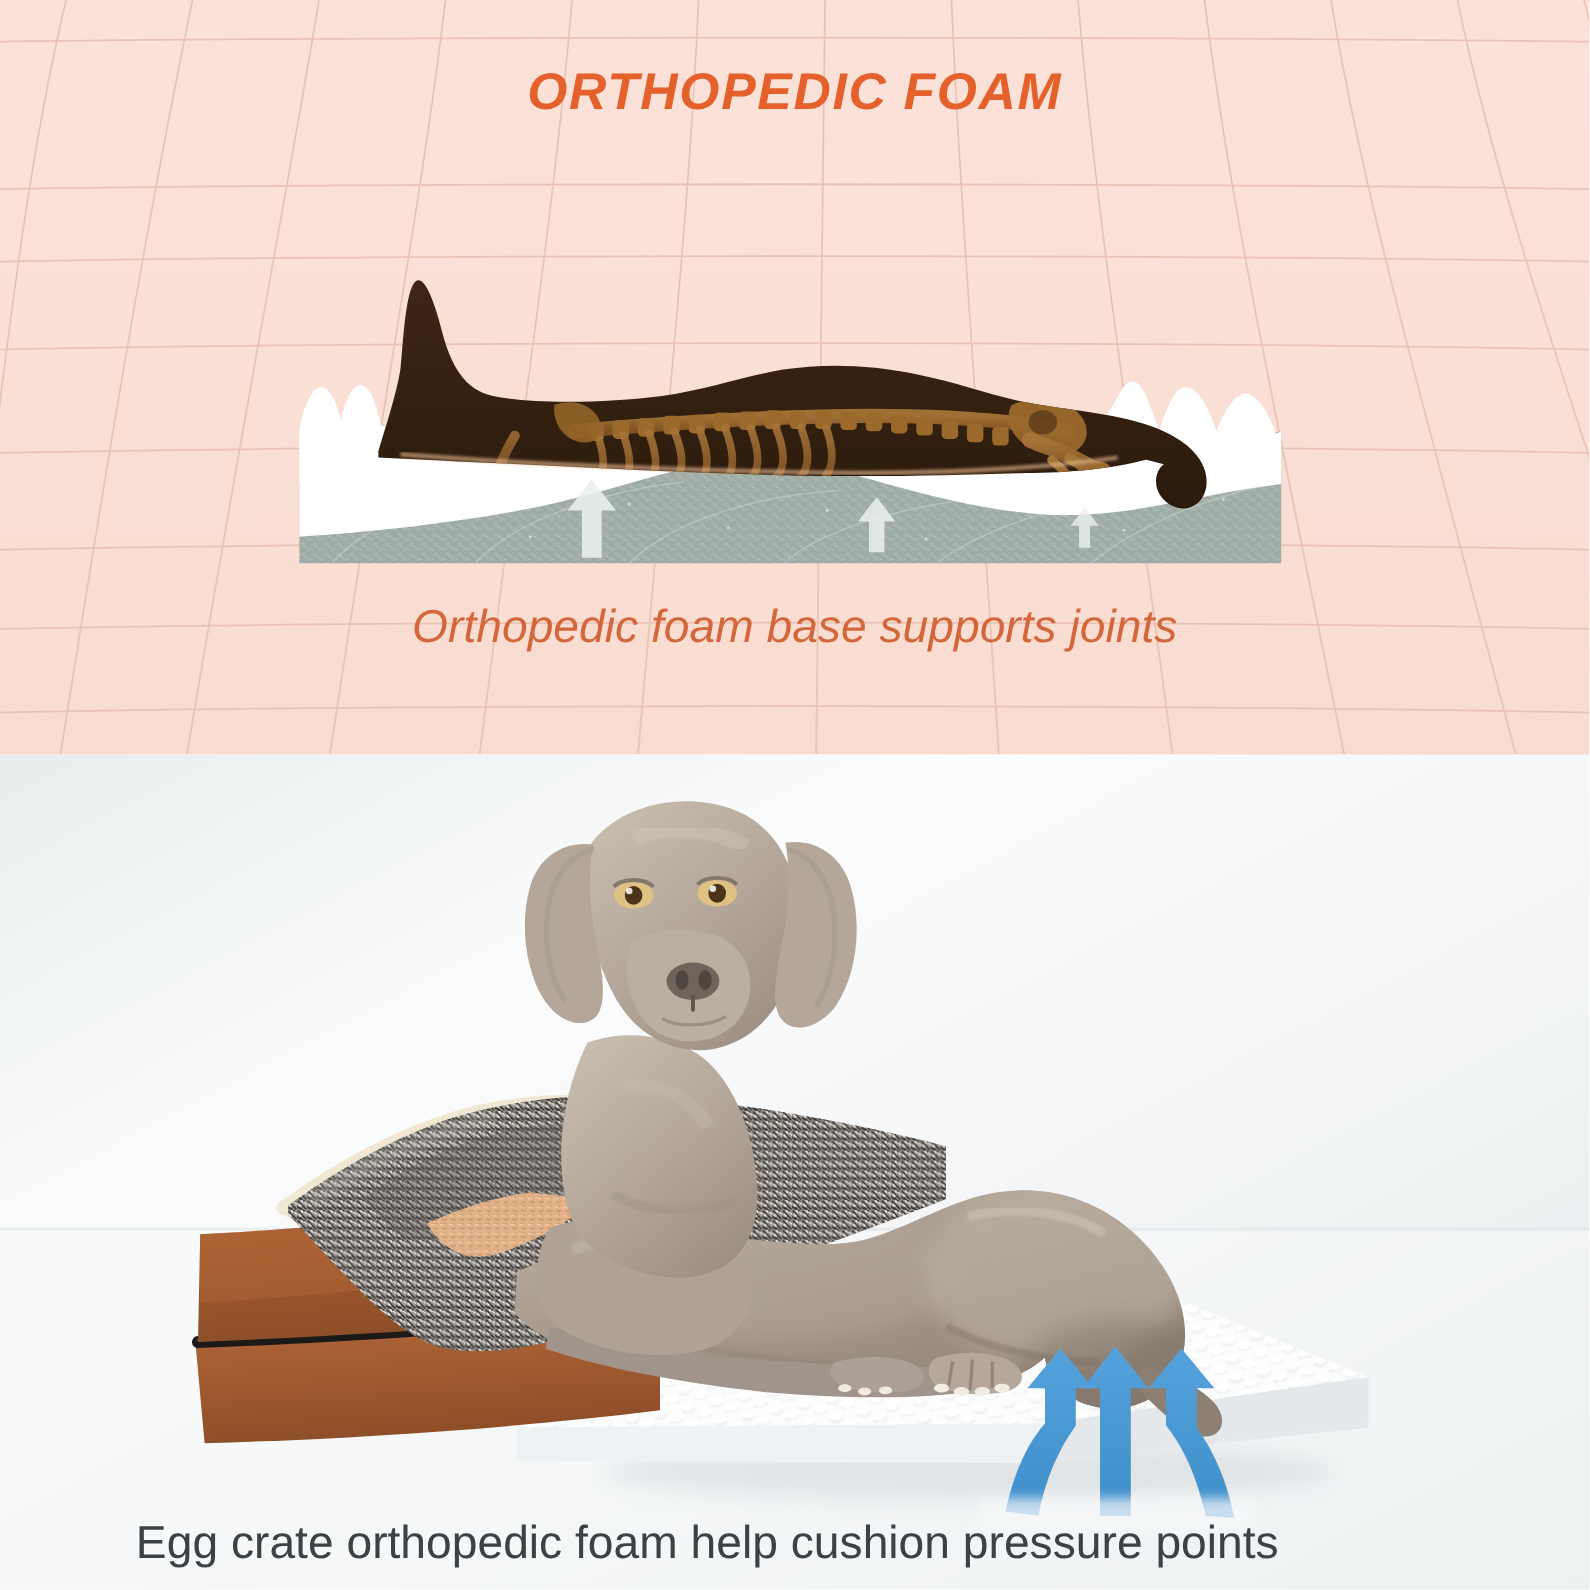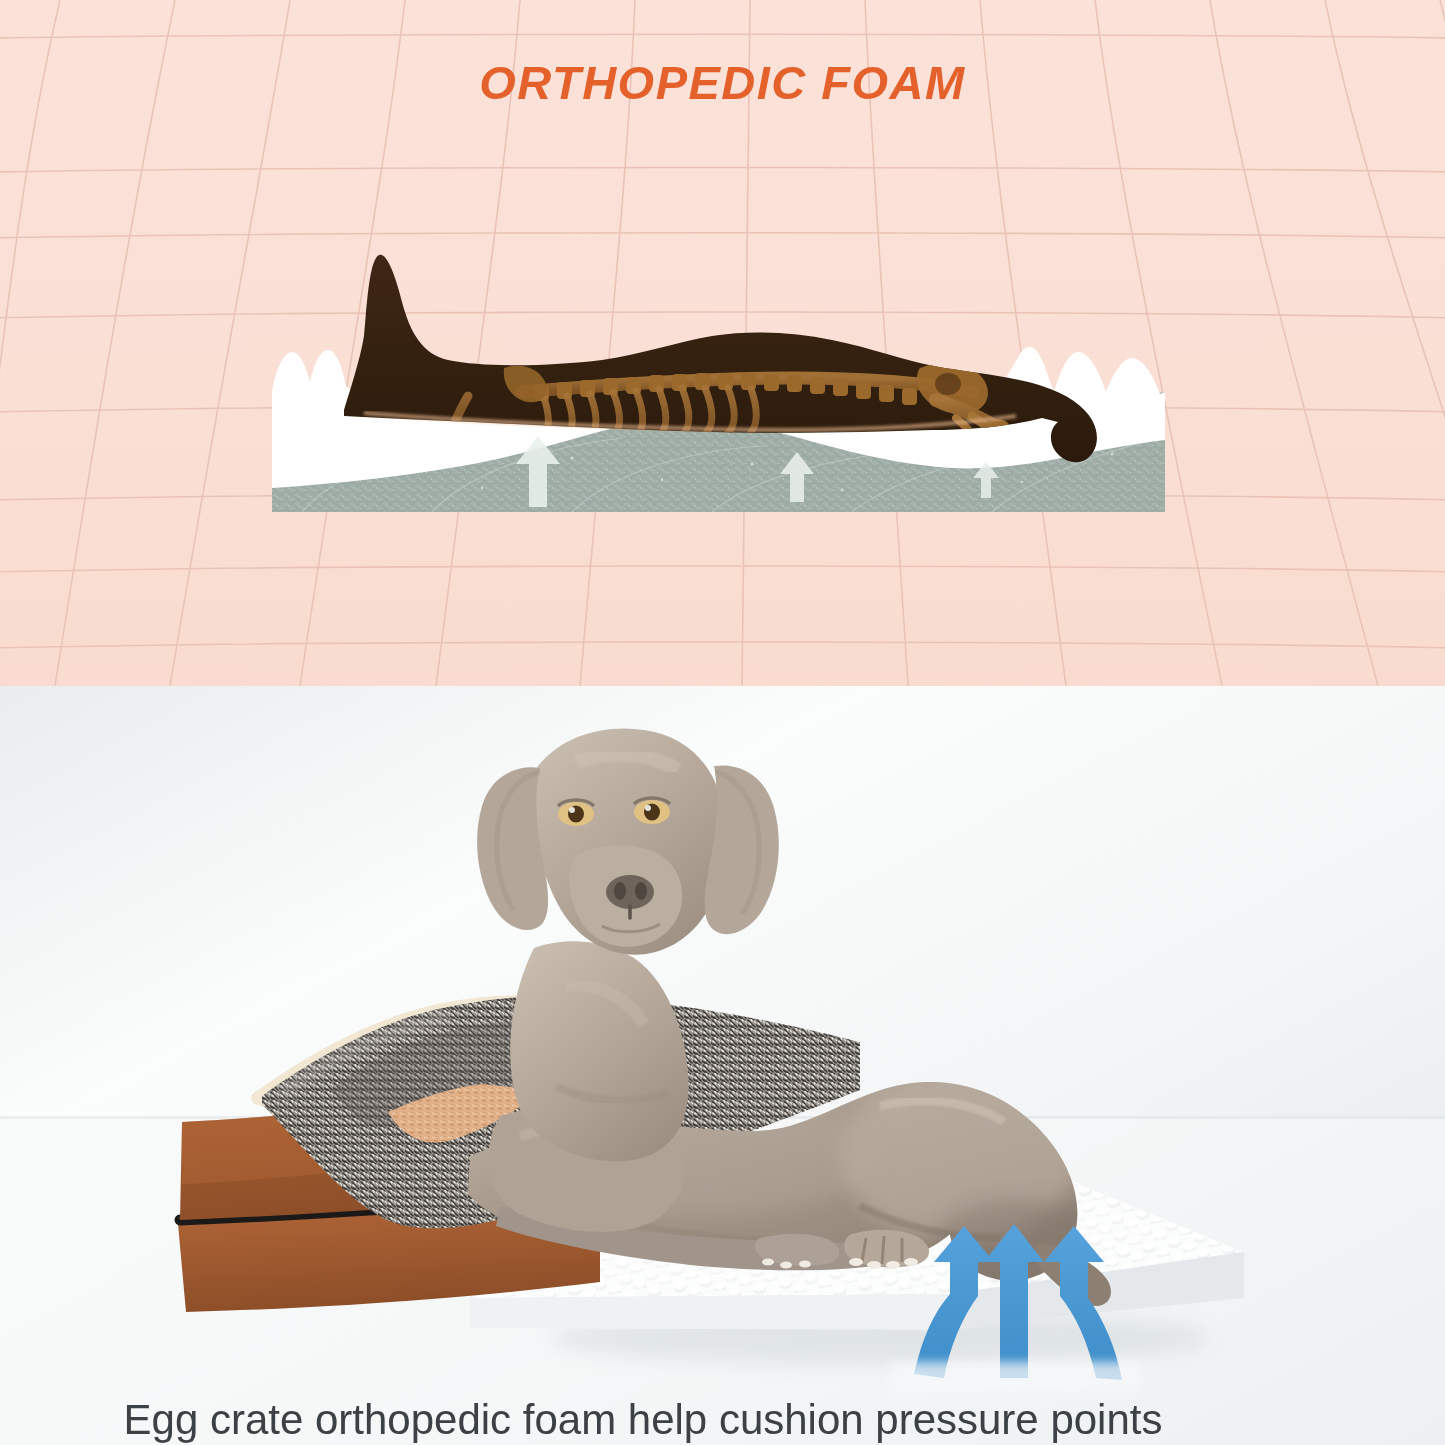--- a/index.html
+++ b/index.html
@@ -89,21 +89,20 @@
   .caption-bottom {
     position: absolute;
     left: 0;
     top: 1378px;
     width: 1286px;
     text-align: center;
     font-size: 42px;
     color: #3c4145;
     font-family: "Liberation Sans", sans-serif;
     font-weight: 400;
-    margin-top: 18px;
   }
 </style>
 </head>
 <body>
 
 <div class="page">
 
   <div class="panel-top">
 
     <svg class="grid-svg" viewBox="0 0 1445 686" preserveAspectRatio="none">
@@ -331,20 +330,21 @@
           <g opacity="0.88">
             <path d="M 518 262 L 518 234 L 508 234 L 525 212 L 542 234 L 532 234 L 532 262 Z" fill="#e9efeb"></path>
           </g>
           <g opacity="0.85">
             <path d="M 709 258 L 709 238 L 701 238 L 714 222 L 727 238 L 719 238 L 719 258 Z" fill="#e9efeb"></path>
           </g>
         </g>
       </svg>
     </div>
 
+    <div class="caption-top">Orthopedic foam base supports joints</div>
   </div>
 
   <div class="panel-bottom">
 
     <svg class="photo-svg" viewBox="0 0 1445 759" width="1445" height="759">
       <defs>
         <linearGradient id="bgGrad" x1="0" y1="0" x2="1" y2="1">
           <stop offset="0%" stop-color="#e9edee"></stop>
           <stop offset="30%" stop-color="#fbfcfc"></stop>
           <stop offset="62%" stop-color="#f3f5f6"></stop>

